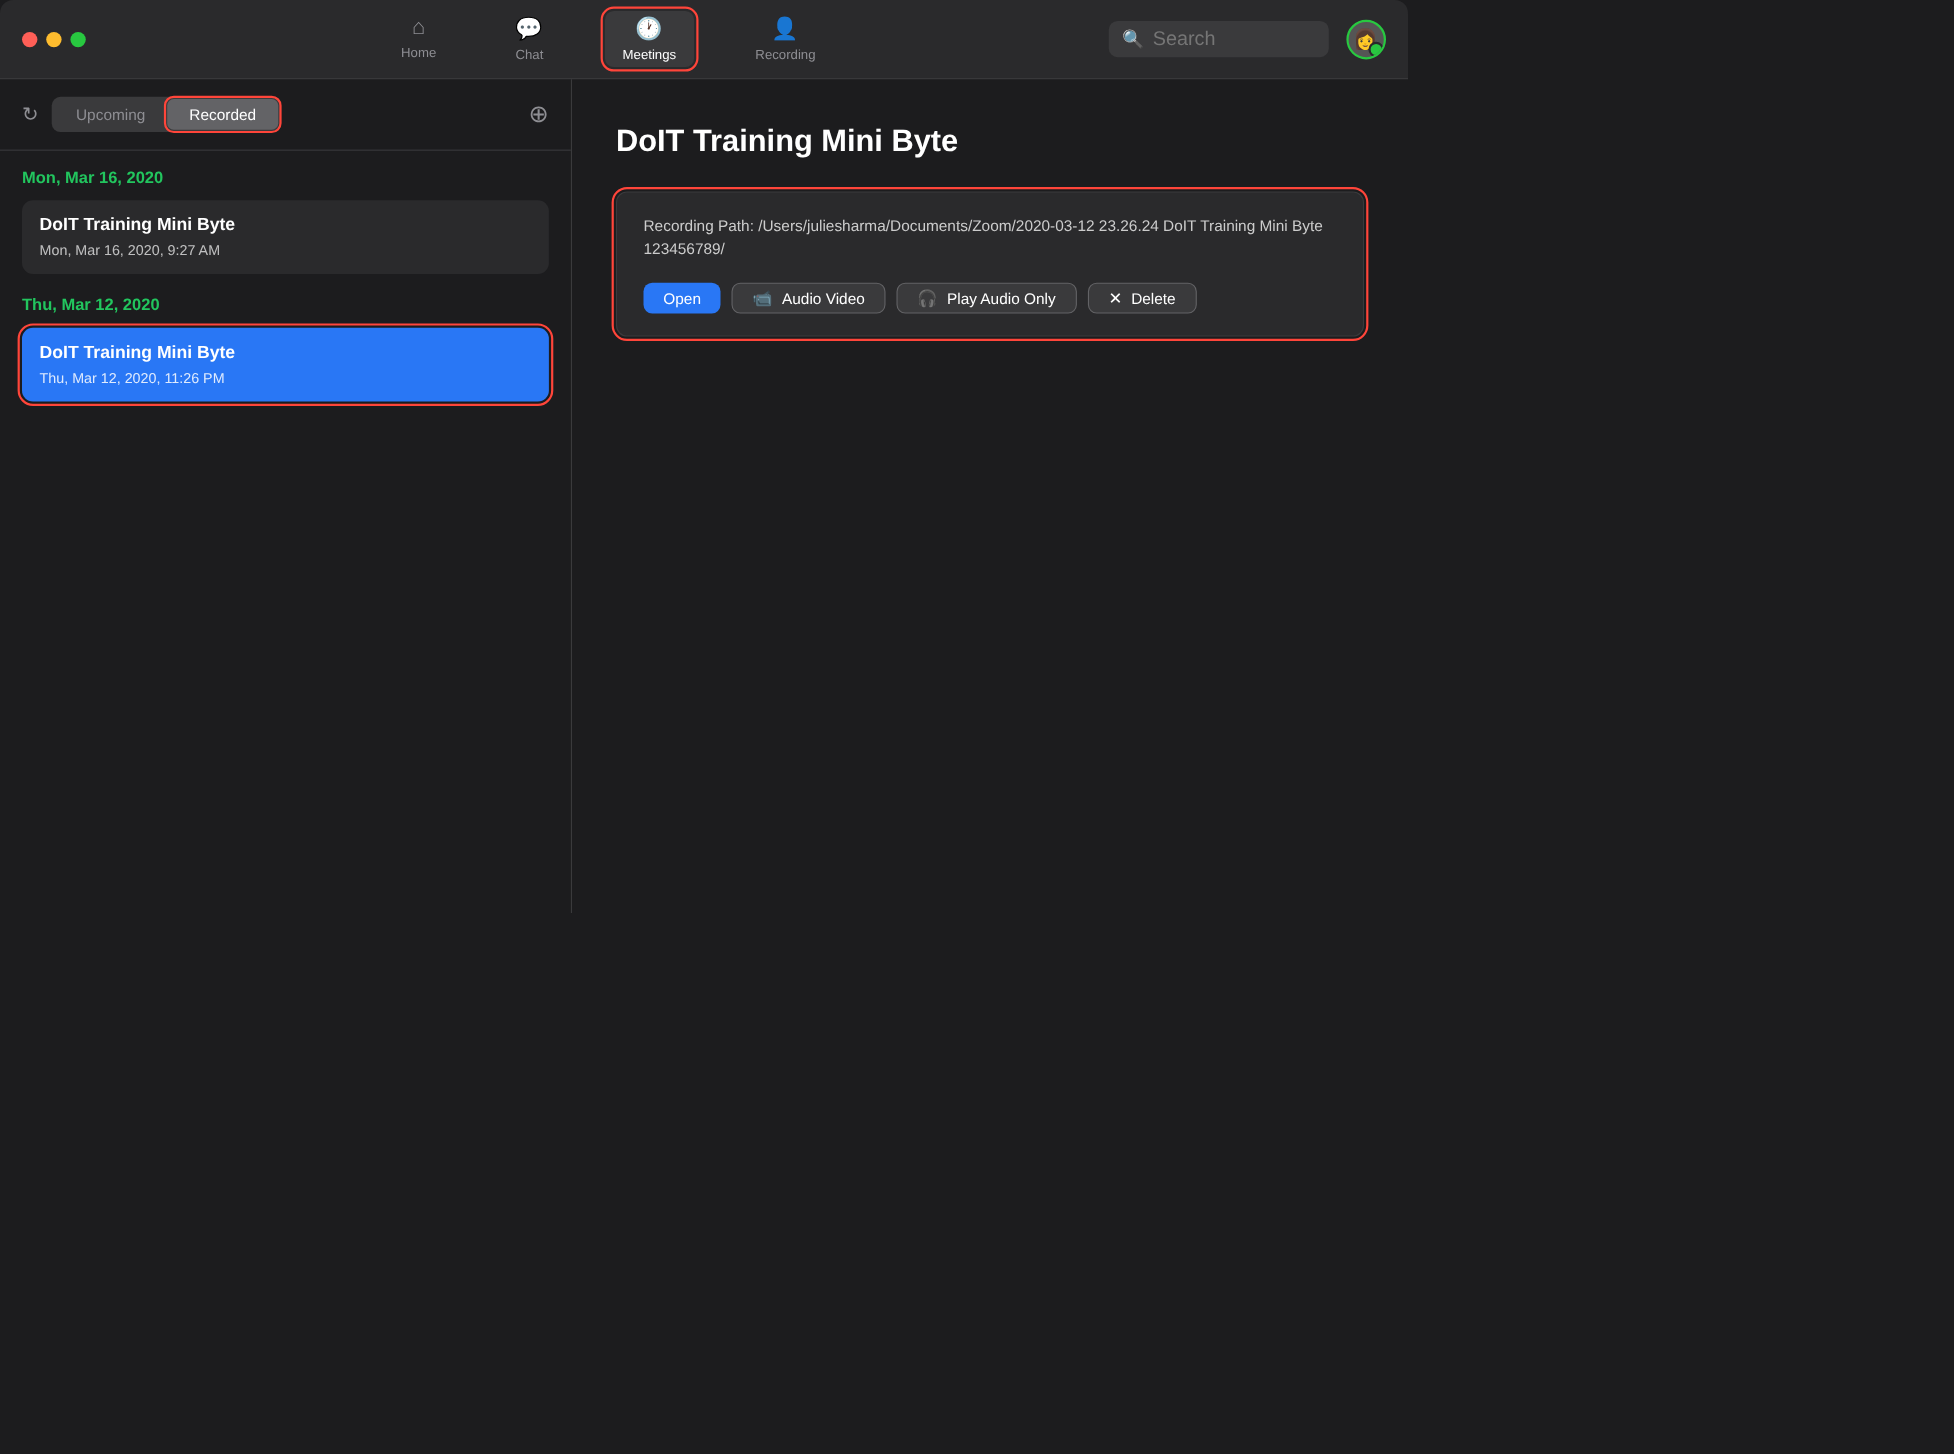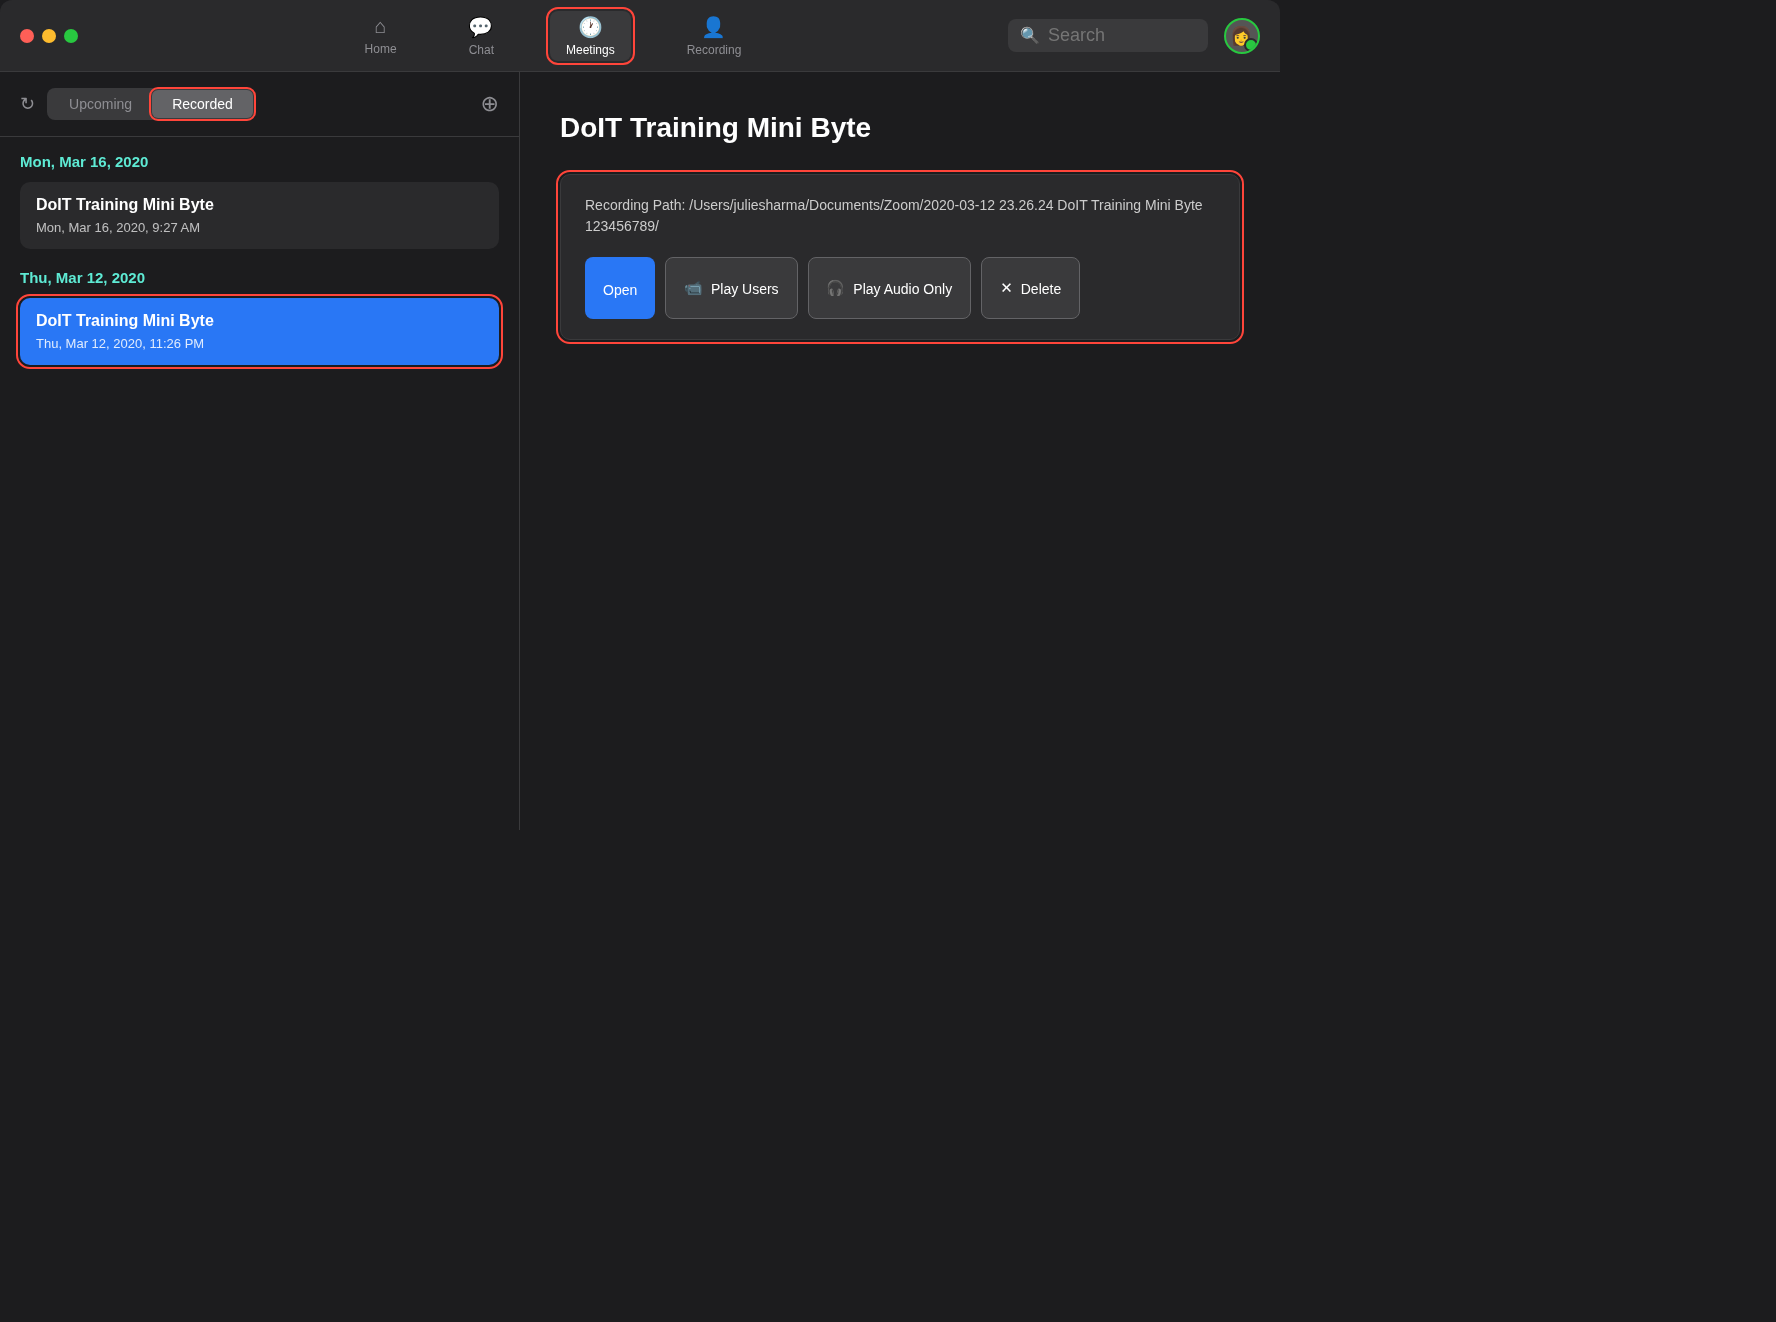--- a/index.html
+++ b/index.html
@@ -171,21 +171,21 @@
       flex: 1;
       overflow-y: auto;
       padding: 16px 20px;
     }
     .date-group {
       margin-bottom: 20px;
     }
     .date-header {
       font-size: 15px;
       font-weight: 600;
-      color: #5eead4;
+      color: #22c55e;
       margin-bottom: 12px;
     }
     .meeting-item {
       background: #2a2a2c;
       border-radius: 10px;
       padding: 14px 16px;
       margin-bottom: 8px;
       cursor: pointer;
     }
     .meeting-item.selected {
@@ -231,23 +231,23 @@
       margin-bottom: 20px;
       line-height: 1.5;
     }
     .recording-actions {
       display: flex;
       gap: 10px;
       flex-wrap: wrap;
     }
     .btn {
       display: flex;
-      align-items: flex-end;
+      align-items: center;
       gap: 8px;
-      padding: 21px 18px;
+      padding: 4px 18px;
       border-radius: 8px;
       border: none;
       font-size: 14px;
       font-weight: 500;
       cursor: pointer;
     }
     .btn-primary {
       background: #2977f5;
       color: #fff;
     }
@@ -339,21 +339,21 @@
     <div class="detail-title">DoIT Training Mini Byte</div>
 
     <div class="recording-box">
       <div class="recording-path">Recording Path: /Users/juliesharma/Documents/Zoom/2020-03-12 23.26.24 DoIT Training Mini Byte  123456789/</div>
       <div class="recording-actions">
         <button class="btn btn-primary">
           <span>Open</span>
         </button>
         <button class="btn btn-secondary">
           <span class="btn-icon">📹</span>
-          <span>Play Users</span>
+          <span>Audio Video</span>
         </button>
         <button class="btn btn-secondary">
           <span class="btn-icon">🎧</span>
           <span>Play Audio Only</span>
         </button>
         <button class="btn btn-secondary">
           <span class="btn-icon">✕</span>
           <span>Delete</span>
         </button>
       </div>

